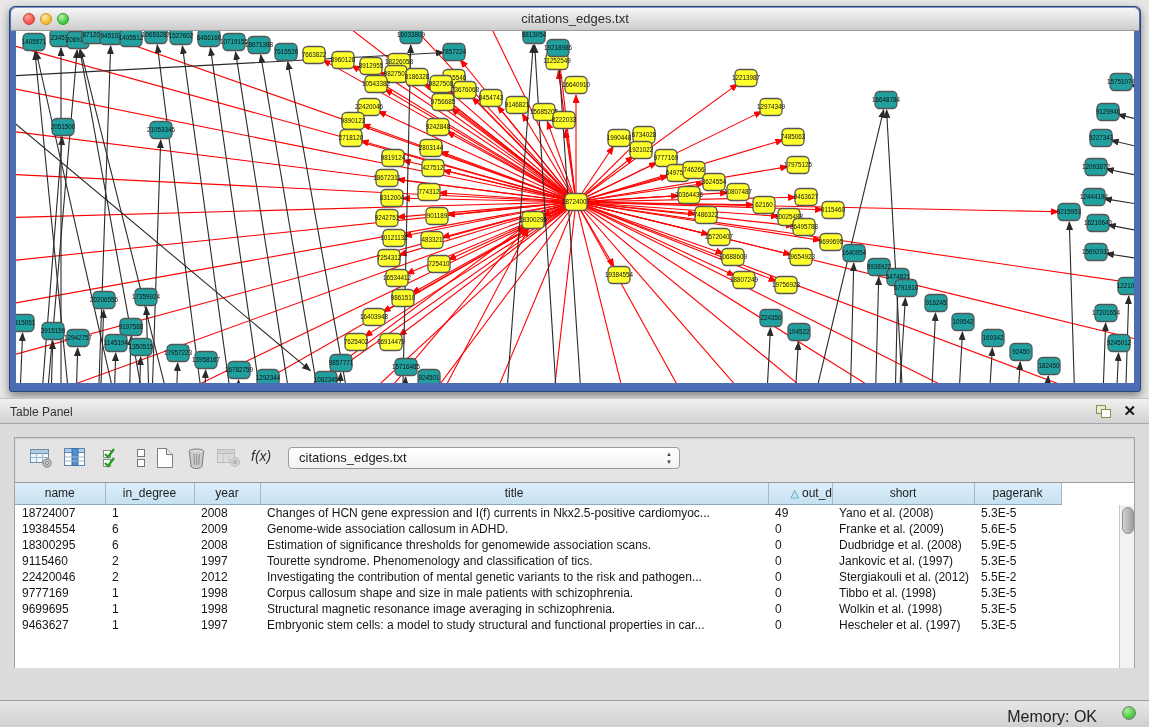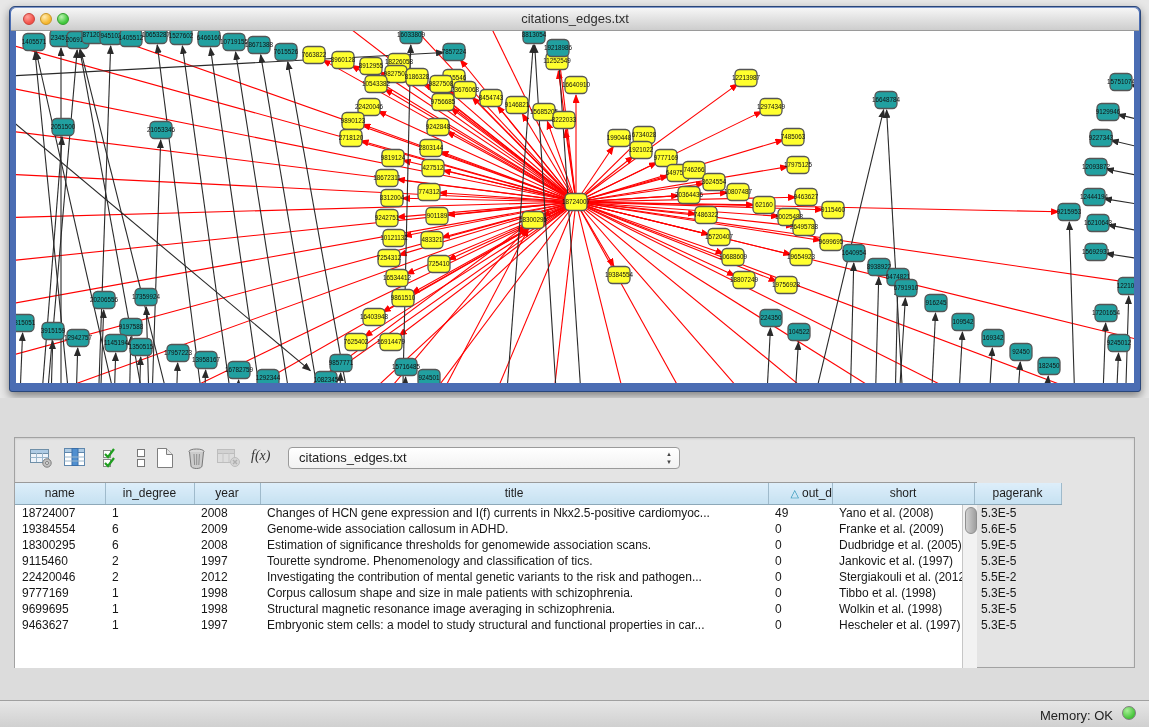--- a/index.html
+++ b/index.html
@@ -29,27 +29,27 @@
   .float-icon .b2{position:absolute;right:0;bottom:0;width:8px;height:7px;border:1px solid #8d8d4e;background:#fff}
   .close-icon{position:absolute;right:13px;top:3px;font-size:15px;font-weight:bold;color:#161616;line-height:18px}
 
   .well{position:absolute;left:14px;top:39px;width:1121px;height:231px;border:1px solid #a2a2a2;
     background:#e4e4e4;box-sizing:border-box;box-shadow:inset 0 1px 2px rgba(0,0,0,.10)}
 
   
   .tbar{position:absolute;left:0;top:0;right:0;height:43px}
   .tbtn{position:absolute;top:7px;width:28px;height:28px;text-align:center}
   .tbtn svg{display:block;margin:2px auto 0}
-  .fx{position:absolute;top:10px;font-family:Liberation Serif, serif;font-style:italic;font-size:14px;color:#333}
+  .fx{position:absolute;top:10px;font-family:Liberation Sans, sans-serif;font-style:italic;font-size:14px;color:#333}
   .combo{position:absolute;left:273px;top:9px;width:392px;height:22px;border:1px solid #9a9a9a;border-radius:4px;
     background:linear-gradient(#ffffff,#f2f2f2);box-sizing:border-box;font-size:13px;color:#1c1c1c;line-height:20px;padding-left:10px}
   .combo .arrows{position:absolute;right:7px;top:2px;font-size:6px;color:#444;line-height:8px;text-align:center}
 
   
-  .tbl{position:absolute;left:0;top:44px;width:962px;height:185px;background:#ffffff;border-top:1px solid #9a9a9a}
+  .tbl{position:absolute;left:0;top:44px;width:1119px;height:185px;background:#ffffff;border-top:1px solid #9a9a9a}
   table.grid{border-collapse:collapse;table-layout:fixed;width:1046px}
   table.grid th{height:21px;background:linear-gradient(#ddeefa,#c6e1f1);border-right:1px solid #9fbacb;
     border-bottom:1px solid #8da8b8;font-weight:normal;font-size:12px;color:#1d1d1d;text-align:center;
     white-space:nowrap;overflow:hidden;padding:0 4px;box-sizing:border-box}
   table.grid th.left{text-align:right;padding-left:22px}
   table.grid td{height:16px;line-height:16px;font-size:12px;color:#161616;white-space:nowrap;overflow:hidden;
     padding:0 4px 0 7px;box-sizing:border-box}
   .sort-tri{color:#2a93b8;font-size:11px;margin-right:3px}
   .vscroll{position:absolute;right:0;top:22px;bottom:0;width:15px;background:#f2f2f2;border-left:1px solid #c6c6c6;box-sizing:border-box}
   .vthumb{position:absolute;top:2px;left:2px;width:10px;height:25px;border:1px solid #8f8f8f;border-radius:6px;
@@ -59,21 +59,21 @@
   .tabs-row{position:absolute;left:0;right:0;top:276px;height:22px;text-align:center}
   .seg{display:inline-flex;border:1px solid #939393;border-radius:4px;overflow:hidden;
     background:linear-gradient(#fdfdfd,#e7e7e7);box-shadow:0 1px 0 rgba(255,255,255,.7)}
   .seg .tab{padding:2px 13px;font-size:12px;color:#1d1d1d;line-height:16px;border-left:1px solid #b9b9b9}
   .seg .tab:first-child{border-left:none}
   .seg .tab.sel{background:linear-gradient(#828282,#6d6d6d);color:#e3e3e3}
 
   
   .status{position:absolute;left:0;right:0;bottom:0;height:27px;border-top:1px solid #a0a0a0;
     background:linear-gradient(#e6e6e6,#d0d0d0);box-sizing:border-box}
-  .mem{position:absolute;right:36px;top:7px;font-size:13px;color:#222}
+  .mem{position:absolute;right:52px;top:7px;font-size:16px;color:#222}
   .memdot{position:absolute;right:13px;top:5px;width:14px;height:14px;border-radius:50%;
     background:radial-gradient(circle at 35% 30%,#a8ef97,#44c438 70%);border:1px solid #7e7e7e;box-sizing:border-box}
 </style>
 </head>
 <body>
 
 <div class="net-window">
   <div class="titlebar">
     <span class="tl red"></span>
     <span class="tl yel"></span>
@@ -745,20 +745,28 @@
           <g>
             <rect x="787" y="323.5" width="22" height="17" rx="4.5" fill="#21a0a0" stroke="#555555" stroke-width="1.3"></rect>
             <text x="798" y="334.2" text-anchor="middle" font-size="6.3" fill="#111" font-family="&quot;Liberation Sans&quot;, sans-serif">104522</text>
           </g>
         </g>
     </svg>
   </div>
 </div>
 
 <div class="table-panel">
+  <div class="tp-header">
+    <span class="tp-title">Table Panel</span>
+    <span class="float-icon">
+        <span class="b1"></span>
+        <span class="b2"></span>
+      </span>
+    <span class="close-icon">✕</span>
+  </div>
 
   <div class="well">
 
     <div class="tbar">
       <div class="tbtn" style="left:12px">
         <svg width="24" height="22">
             <rect x="1.5" y="2.5" width="18" height="13" fill="#eef4fa" stroke="#6f8fa8"></rect>
             <rect x="1.5" y="2.5" width="18" height="4" fill="#aecbe4" stroke="#6f8fa8"></rect>
             <line x1="7.5" y1="6" x2="7.5" y2="15" stroke="#9ab6cc"></line>
             <line x1="13.5" y1="6" x2="13.5" y2="15" stroke="#9ab6cc"></line>
@@ -862,21 +870,21 @@
               <td>0</td>
               <td>Franke et al. (2009)</td>
               <td>5.6E-5</td>
             </tr>
             <tr>
               <td>18300295</td>
               <td>6</td>
               <td>2008</td>
               <td>Estimation of significance thresholds for genomewide association scans.</td>
               <td>0</td>
-              <td>Dudbridge et al. (2005)</td>
+              <td>Dudbridge et al. (2008)</td>
               <td>5.9E-5</td>
             </tr>
             <tr>
               <td>9115460</td>
               <td>2</td>
               <td>1997</td>
               <td>Tourette syndrome. Phenomenology and classification of tics.</td>
               <td>0</td>
               <td>Jankovic et al. (1997)</td>
               <td>5.3E-5</td>

